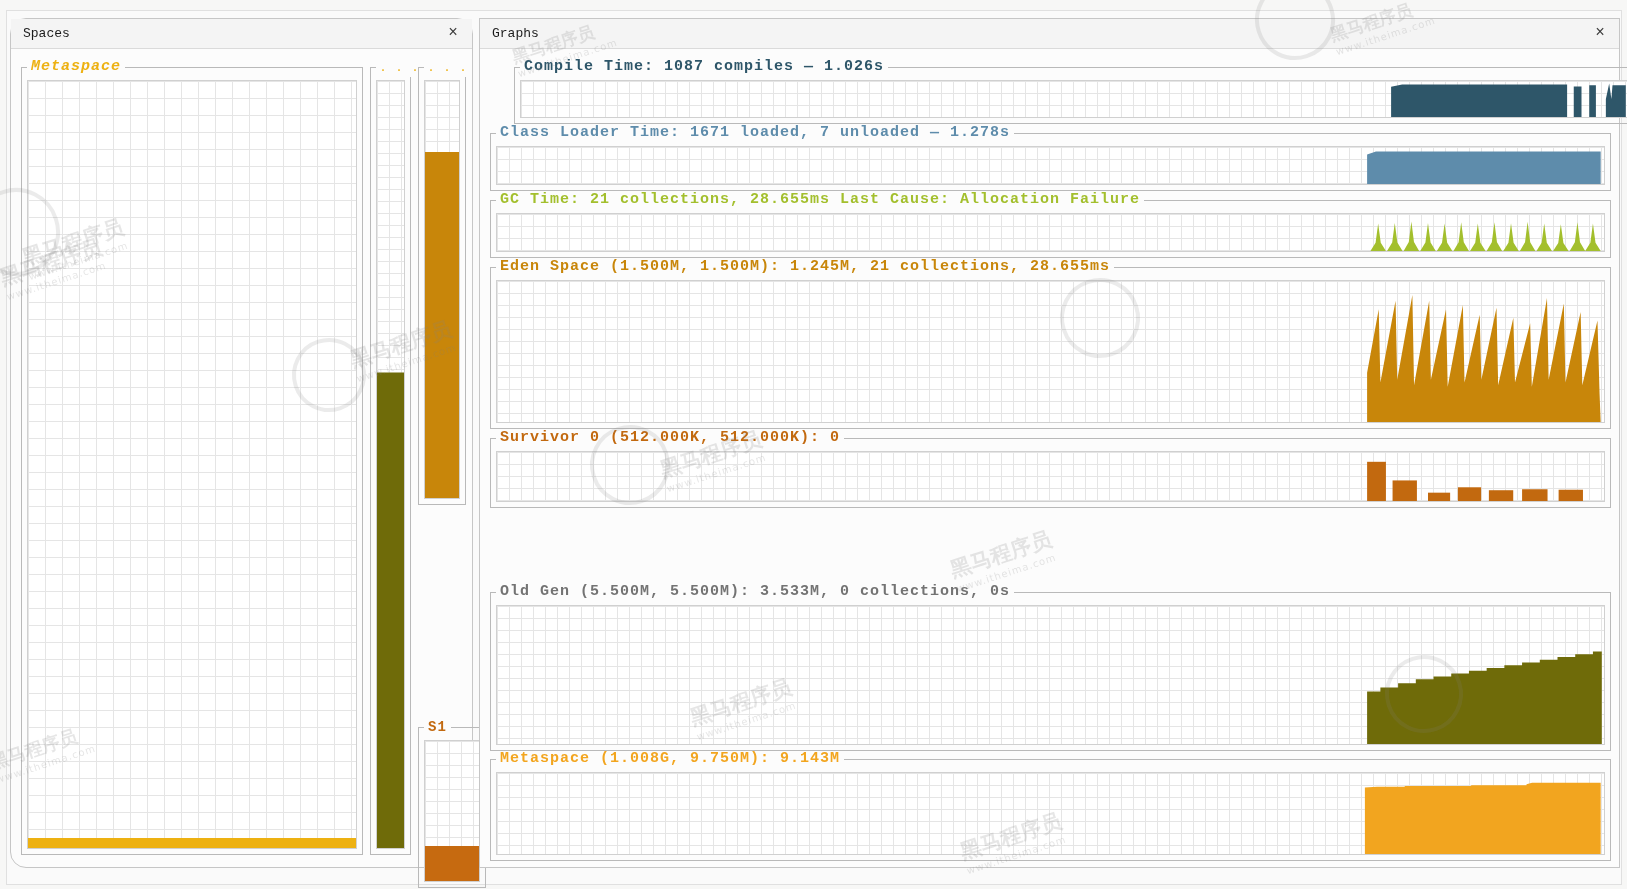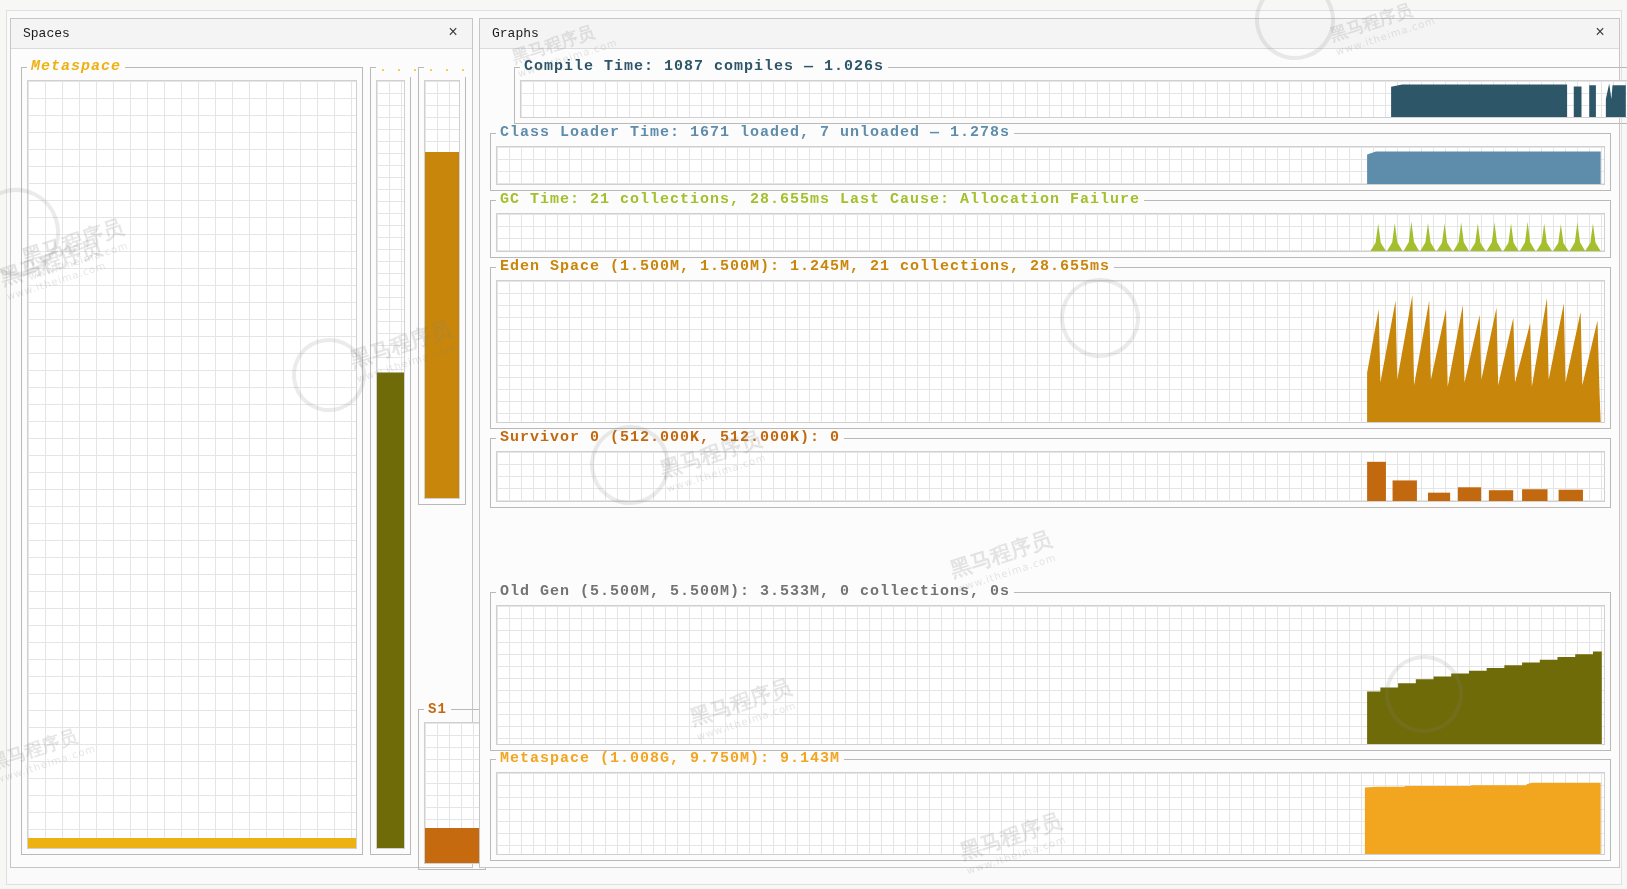--- a/index.html
+++ b/index.html
@@ -46,21 +46,21 @@
   .wm small { display:block; font-size:10px; font-weight:normal; letter-spacing:1px; }
   .wm-circle { position:absolute; z-index:9; pointer-events:none;
     border:4px solid rgba(130,130,130,0.16); border-radius:50%;
     transform:rotate(-18deg); }
 </style>
 </head>
 <body>
 
 <div class="frame"></div>
 
-<div class="panel" style="left:10px; top:18px; width:463px; height:850px;">
+<div class="panel" style="left:10px; top:18px; width:463px; height:850px;border-radius:16px;">
   <div class="ptitle">
     <span>Spaces</span>
     <span class="pclose">×</span>
   </div>
 
   <div class="gbox" style="left:10px; top:48px; width:342px; height:788px;font-style:italic;">
     <span class="gtitle" style="color: rgb(237, 177, 18);">Metaspace</span>
     <div class="plot grid-lg">
         <svg viewBox="0 0 100 100" preserveAspectRatio="none">
           <polygon points="0,100 0,98.7 100,98.7 100,100" fill="#edb112"></polygon>
@@ -80,21 +80,21 @@
   <div class="gbox" style="left:407px; top:48px; width:48px; height:438px;">
     <span class="gtitle gtitle-sm" style="color: rgb(237, 177, 18);">. . .</span>
     <div class="plot">
         <svg viewBox="0 0 100 100" preserveAspectRatio="none">
           <polygon points="0,100 0,17 100,17 100,100" fill="#c8860a"></polygon>
         </svg>
       </div>
   </div>
 
 
-  <div class="gbox" style="left:407px; top:690px; width:68px; height:161px;">
+  <div class="gbox" style="left:407px; top:708px; width:68px; height:161px;">
     <span class="gtitle gtitle-s" style="color: rgb(194, 105, 15);">S1</span>
     <div class="plot">
         <svg viewBox="0 0 100 100" preserveAspectRatio="none">
           <polygon points="0,100 0,75 100,75 100,100" fill="#c66a10"></polygon>
         </svg>
       </div>
   </div>
 </div>
 
 <div class="panel" style="left:479px; top:18px; width:1141px; height:850px;">

